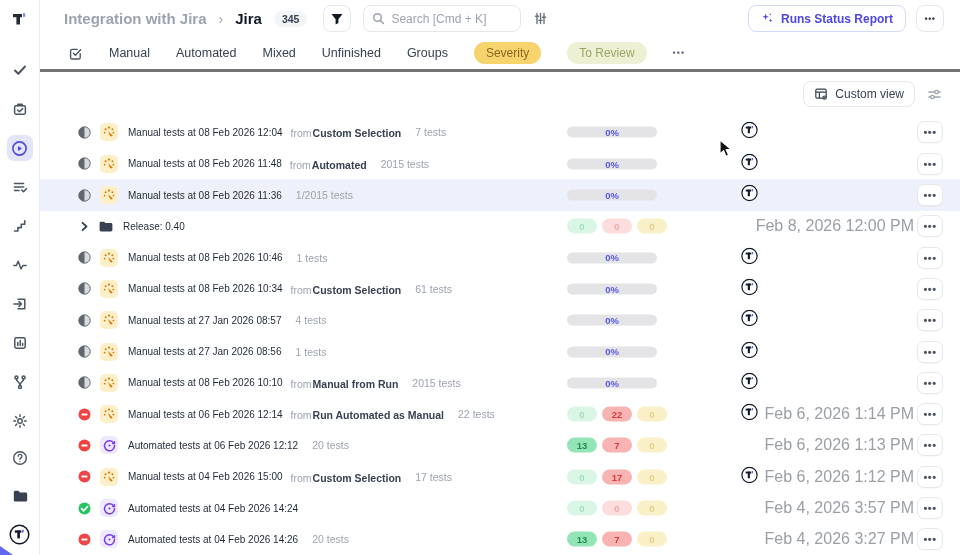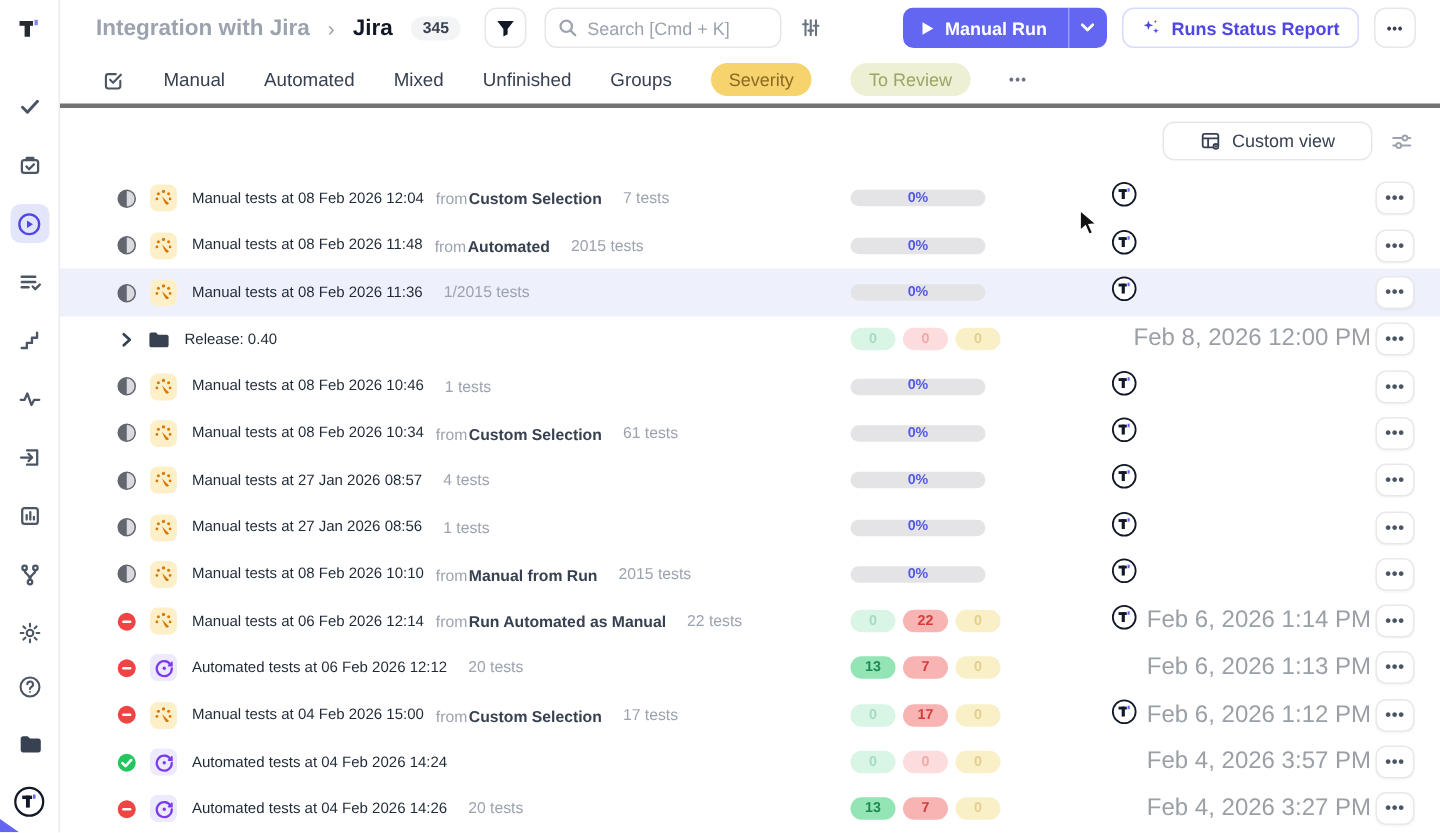--- a/index.html
+++ b/index.html
@@ -51,21 +51,21 @@
   .tab { font-size:12.5px; color:#374151; cursor:pointer; }
   .tab-pill { font-size:12px; padding:4px 12px; border-radius:12px; cursor:pointer; }
   .pill-severity { background:#f7d36e; color:#8a6a21; }
   .pill-review { background:#edf0d2; color:#9ba566; }
   .tab-more { color:#6b7280; font-size:13px; letter-spacing:1px; cursor:pointer; }
 
   
   .viewbar { height:48px; display:flex; align-items:center; justify-content:flex-end;
     gap:12px; padding:0 18px; }
   .customview-btn { height:26px; border:1px solid #e5e7eb; border-radius:8px; background:#fff;
-    font-size:12px; color:#374151; display:flex; align-items:center; gap:7px; padding:0 24px; cursor:pointer; }
+    font-size:12px; color:#374151; display:flex; align-items:center; gap:7px; padding:0 10px; cursor:pointer; }
 
   
   .rows { flex:1; }
   .row { position:relative; height:31.3px; display:flex; align-items:center; padding-left:38px; }
   .row.highlighted { background:#eef1fb; }
   .row .leftgrp { display:flex; align-items:center; min-width:0; }
   .st { width:13px; height:13px; display:none; align-items:center; justify-content:center; flex:0 0 13px; }
   .ti { width:18px; height:18px; border-radius:5px; display:none; align-items:center;
     justify-content:center; margin-left:9px; flex:0 0 18px; }
   .ti-manual { background:#fdf0c9; }
@@ -242,33 +242,20 @@
 
       <span style="display:flex;margin-left:2px;cursor:pointer">
         <svg width="15" height="15" viewBox="0 0 15 15" fill="none" stroke="#6b7280" stroke-width="1.4" stroke-linecap="round">
             <path d="M4 2.5 V12.5 M7.5 2.5 V12.5 M11 2.5 V12.5"></path>
             <path d="M2.4 5.2 H5.6 M5.9 9.4 H9.1 M9.4 6.2 H12.6"></path>
           </svg>
       </span>
 
       <div class="hdr-spacer"></div>
 
-      <div class="run-split">
-        <div class="run-main">
-          <svg width="9" height="10" viewBox="0 0 9 10">
-              <path fill="#fff" d="M1 0.8 L8.2 5 L1 9.2 Z"></path>
-            </svg>
-          <span>Manual Run</span>
-        </div>
-        <div class="run-caret">
-          <svg width="10" height="7" viewBox="0 0 10 7" fill="none" stroke="#fff" stroke-width="1.8" stroke-linecap="round" stroke-linejoin="round">
-              <path d="M1.5 1.5 L5 5 L8.5 1.5"></path>
-            </svg>
-        </div>
-      </div>
 
       <button class="report-btn">
         <svg width="13" height="13" viewBox="0 0 13 13">
             <path fill="#4f46e5" d="M4.6 1.6 L5.4 4 L7.8 4.8 L5.4 5.6 L4.6 8 L3.8 5.6 L1.4 4.8 L3.8 4 Z"></path>
             <path fill="#4f46e5" d="M9.6 6.6 L10.1 8 L11.5 8.5 L10.1 9 L9.6 10.4 L9.1 9 L7.7 8.5 L9.1 8 Z"></path>
             <path fill="#4f46e5" d="M9.2 1.2 L9.5 2.1 L10.4 2.4 L9.5 2.7 L9.2 3.6 L8.9 2.7 L8 2.4 L8.9 2.1 Z"></path>
           </svg>
         <span>Runs Status Report</span>
       </button>
 

